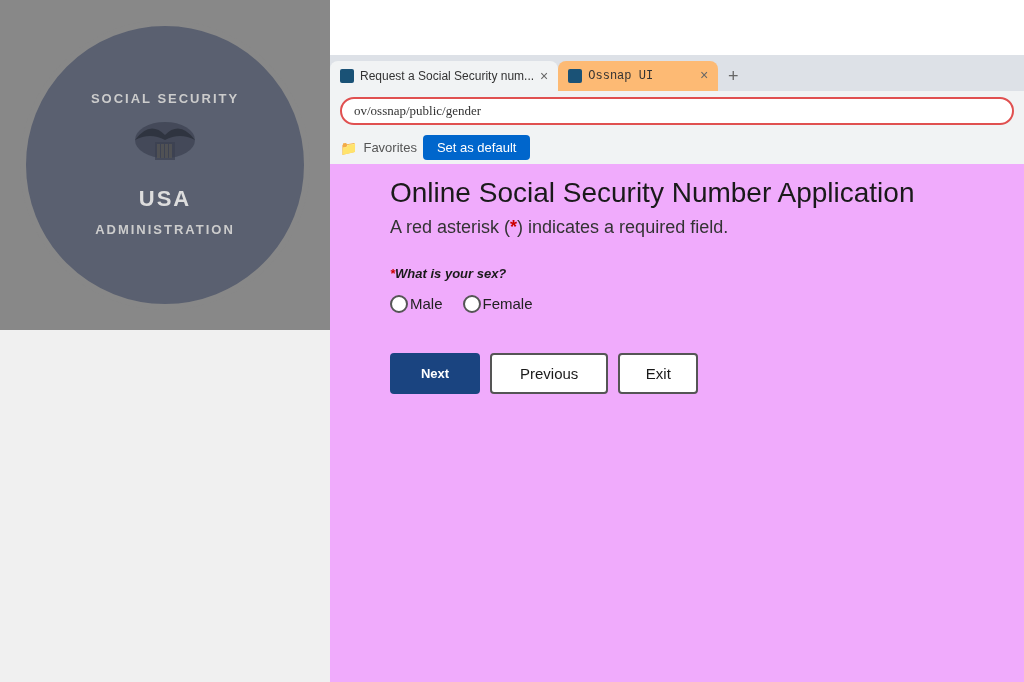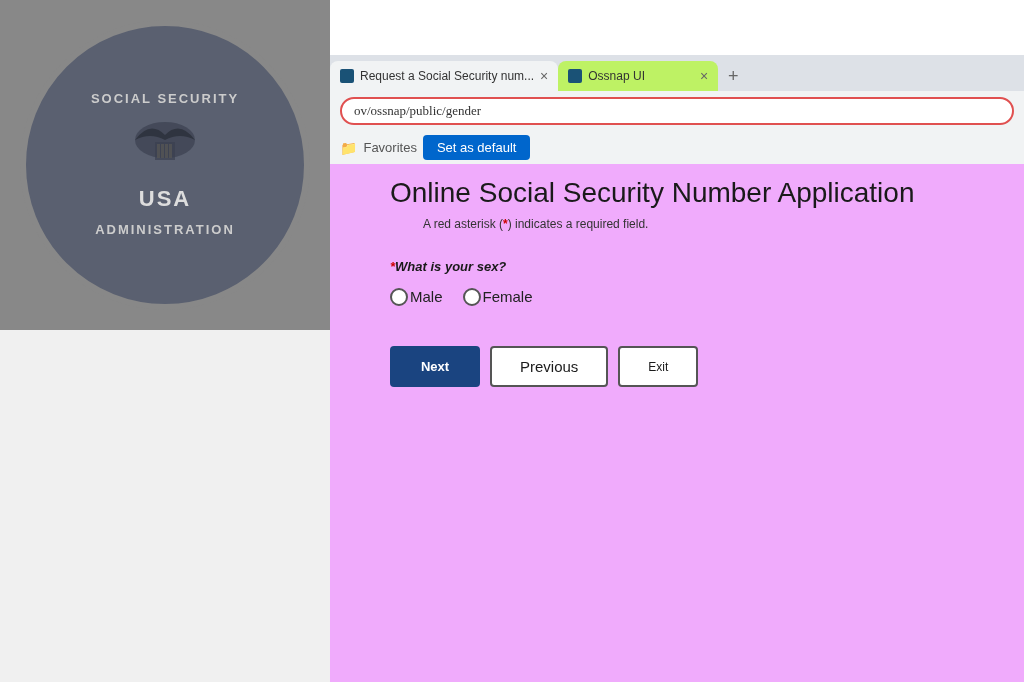--- a/index.html
+++ b/index.html
@@ -76,21 +76,22 @@
       padding: 8px 10px;
       font-size: 12px;
       color: #333;
       border-radius: 8px 8px 0 0;
       gap: 6px;
       min-width: 160px;
       position: relative;
     }
 
     .browser-tab.inactive {
-      background: #bef264;
+      background: #fdba74;
+      font-family: Liberation Mono, monospace;
     }
 
     .tab-favicon {
       width: 14px;
       height: 14px;
       background: #1a5276;
       border-radius: 2px;
       flex-shrink: 0;
     }
 
@@ -220,24 +221,23 @@
     }
 
     .form-title {
       font-size: 28px;
       font-weight: normal;
       color: #1a1a1a;
       margin-bottom: 8px;
     }
 
     .form-subtitle {
-      font-size: 12px;
+      font-size: 18px;
       color: #333;
       margin-bottom: 28px;
-      margin-left: 33px;
     }
 
     .form-subtitle .asterisk {
       color: #c00;
       font-weight: bold;
     }
 
     .field-label {
       font-size: 13px;
       font-weight: bold;
@@ -310,21 +310,21 @@
       cursor: pointer;
       min-width: 110px;
     }
 
     .btn-exit {
       background: white;
       color: #1a1a1a;
       border: 2px solid #555;
       border-radius: 4px;
       padding: 10px 24px;
-      font-size: 12px;
+      font-size: 15px;
       cursor: pointer;
       min-width: 80px;
     }
 
     
     .background-area {
       position: absolute;
       top: 0;
       left: 0;
       right: 0;

